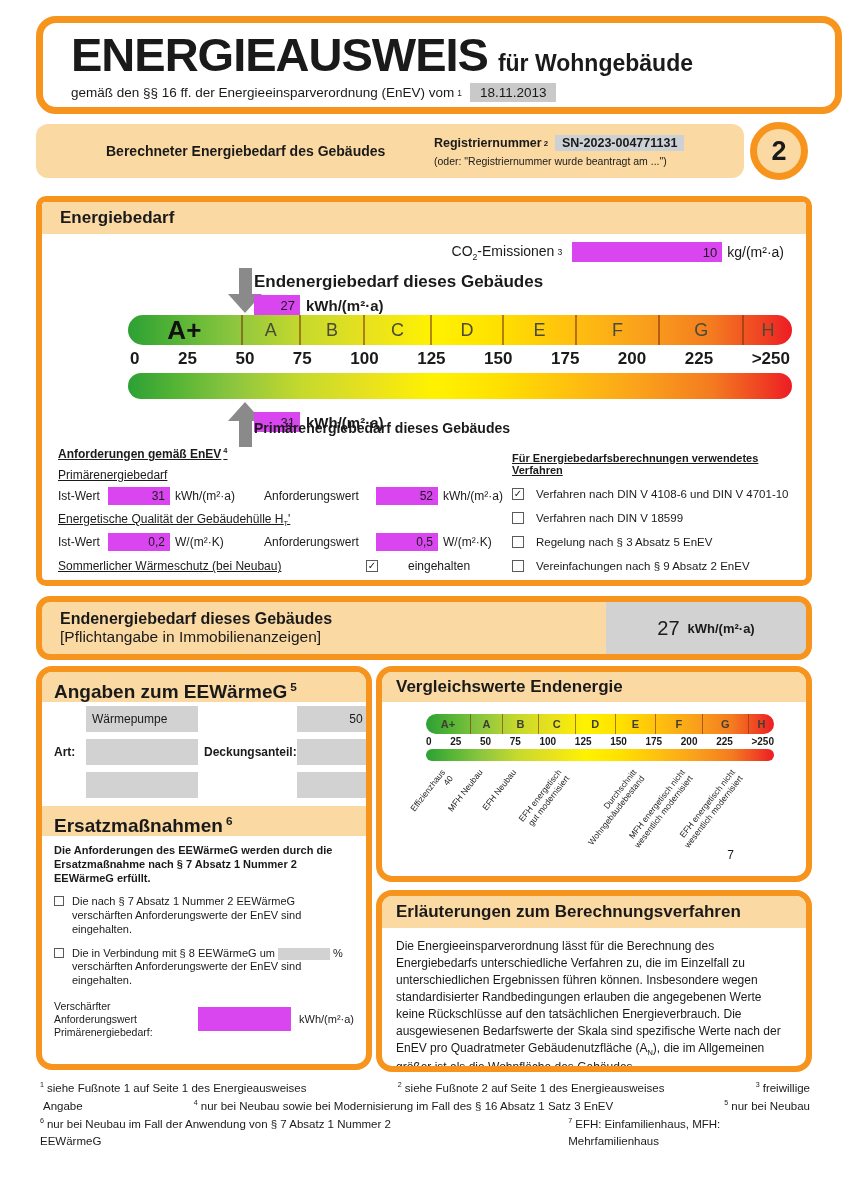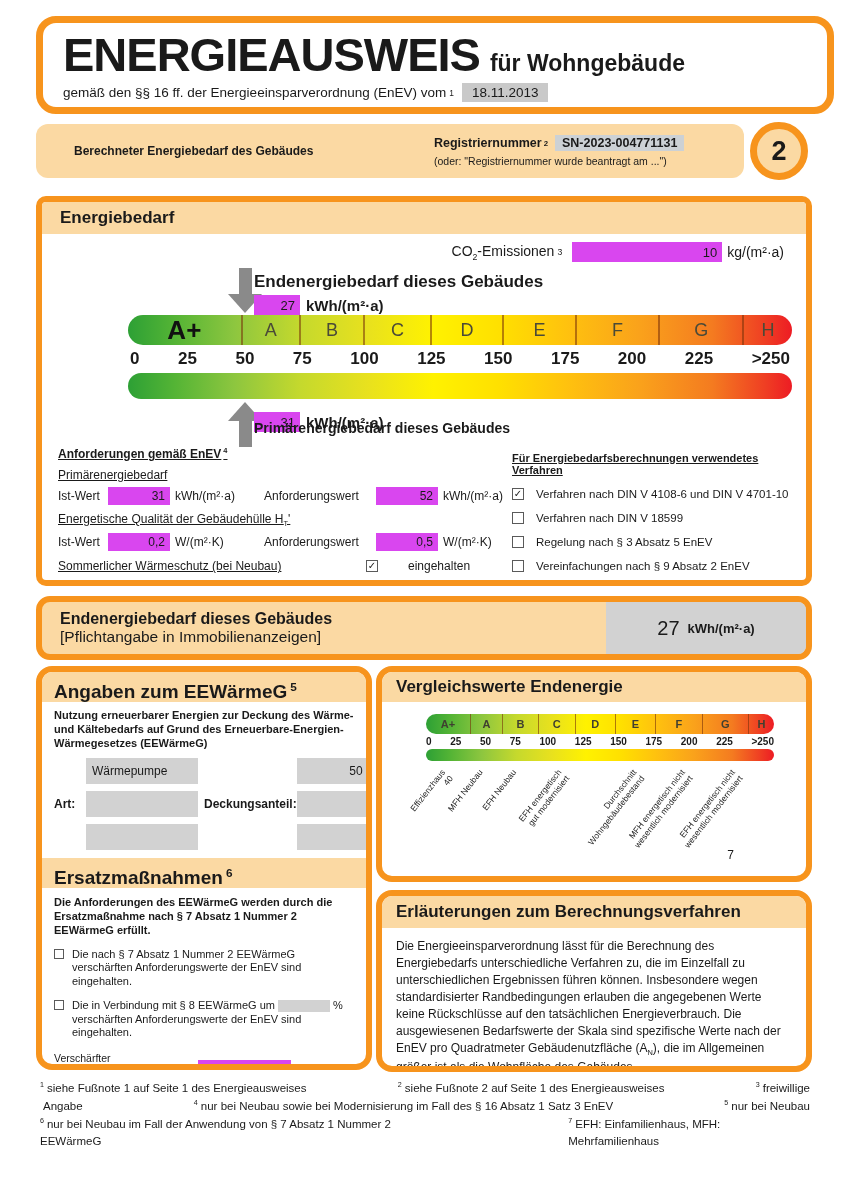--- a/index.html
+++ b/index.html
@@ -6,29 +6,29 @@
   body{font-family:"Liberation Sans","DejaVu Sans",sans-serif;color:#1a1a1a;}
   .sheet{position:relative;width:848px;height:1200px;background:#fff;overflow:hidden;}
   .obox{position:absolute;border:6px solid #F7941D;border-radius:16px;background:#fff;overflow:hidden;}
   .band{background:#FBD9A3;font-weight:bold;}
   sup{font-size:0.62em;vertical-align:super;}
   sub{font-size:0.62em;vertical-align:sub;}
   .vbox{background:#d946ef;display:inline-flex;align-items:center;justify-content:flex-end;padding:0 5px;box-sizing:border-box;}
   .cb{width:12px;height:12px;border:1.5px solid #5a5a5a;background:#fff;display:inline-flex;align-items:center;justify-content:center;font-size:10px;line-height:1;flex:none;box-sizing:border-box;}
   .u{margin-left:5px;}
   
-  .header-box{left:36px;top:16px;width:764px;height:84px;border-width:7px;border-radius:20px;padding-left:20px;box-sizing:content-box;}
+  .header-box{left:36px;top:16px;width:764px;height:84px;border-width:7px;border-radius:20px;padding-left:28px;box-sizing:content-box;}
   .title-row{display:flex;align-items:baseline;margin-top:4px;}
   .main-title{font-size:47px;font-weight:800;letter-spacing:-1px;}
   .sub-title{font-size:23px;font-weight:bold;margin-left:10px;}
   .law-row{font-size:13.5px;margin-top:1px;display:flex;align-items:center;}
   .date-box{background:#C9C9C9;padding:2px 10px;margin-left:8px;font-size:13.5px;}
   
   .regbar{position:absolute;left:36px;top:124px;width:708px;height:54px;background:#FBD9A3;border-radius:12px;display:flex;align-items:center;}
-  .regbar-title{font-weight:bold;font-size:12px;padding-left:38px;flex:1;}
+  .regbar-title{font-weight:bold;font-size:14px;padding-left:38px;flex:1;margin-left:32px;}
   .reg-right{width:300px;padding-right:10px;}
   .reg-line1{font-size:12.5px;font-weight:bold;display:flex;align-items:center;}
   .reg-num{background:#CCD1D5;padding:1px 7px;margin-left:7px;font-weight:bold;}
   .reg-line2{font-size:10.5px;margin-top:4px;}
   .page-circle{position:absolute;left:750px;top:122px;width:44px;height:44px;border:7px solid #F7941D;border-radius:50%;background:#FBD9A3;display:flex;align-items:center;justify-content:center;font-weight:bold;font-size:27px;}
   
   .main-box{left:36px;top:196px;width:764px;height:378px;}
   .main-band{height:32px;line-height:32px;padding-left:18px;font-size:17px;}
   .co2-row{position:absolute;right:22px;top:40px;display:flex;align-items:center;font-size:14px;}
   .co2-box{width:150px;height:20px;font-size:13px;margin-left:10px;}
@@ -259,21 +259,20 @@
       <div class="pf-l2">[Pflichtangabe in Immobilienanzeigen]</div>
     </div>
     <div class="pf-box">
       <span class="v">27</span>
       <span class="unit">kWh/(m²·a)</span>
     </div>
   </div>
 
   <div class="obox leftcol">
     <div class="band col-band"><span>Angaben zum EEWärmeG</span><sup style="margin-left:3px;">5</sup></div>
-    <div class="intro">Nutzung erneuerbarer Energien zur Deckung des Wärme- und Kältebedarfs auf Grund des Erneuerbare-Energien-Wärmegesetzes (EEWärmeG)</div>
     <div class="ee-grid">
       <span></span>
       <span class="bx">Wärmepumpe</span>
       <span></span>
       <span class="bx bxr">50</span>
       <span class="pct">%</span>
 
       <span class="lbl">Art:</span>
       <span class="bx"></span>
       <span class="lbl" style="padding-left:6px;">Deckungsanteil:</span>

